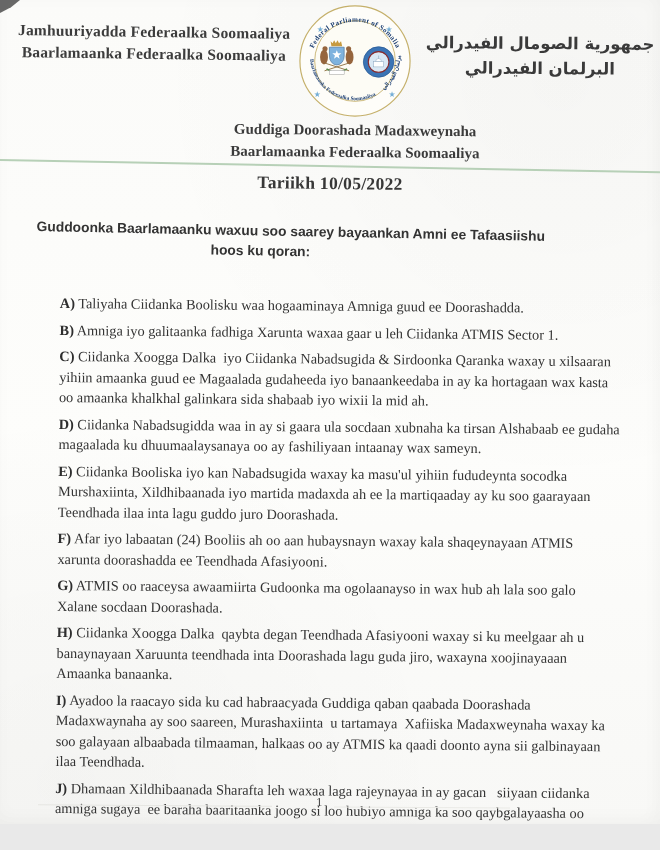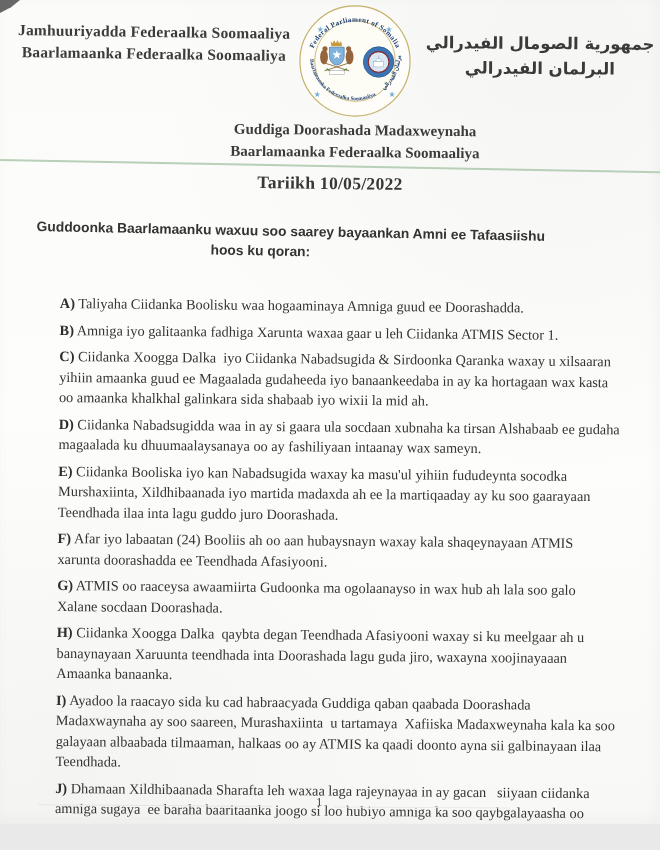--- a/index.html
+++ b/index.html
@@ -120,21 +120,21 @@
 
   <div class="doc-body">
     <p class="para"><span class="plabel">A)</span><span class="ptext"> Taliyaha Ciidanka Boolisku waa hogaaminaya Amniga guud ee Doorashadda.</span></p>
     <p class="para"><span class="plabel">B)</span><span class="ptext"> Amniga iyo galitaanka fadhiga Xarunta waxaa gaar u leh Ciidanka ATMIS Sector 1.</span></p>
     <p class="para"><span class="plabel">C)</span><span class="ptext"> Ciidanka Xoogga Dalka  iyo Ciidanka Nabadsugida &amp; Sirdoonka Qaranka waxay u xilsaaran yihiin amaanka guud ee Magaalada gudaheeda iyo banaankeedaba in ay ka hortagaan wax kasta oo amaanka khalkhal galinkara sida shabaab iyo wixii la mid ah.</span></p>
     <p class="para"><span class="plabel">D)</span><span class="ptext"> Ciidanka Nabadsugidda waa in ay si gaara ula socdaan xubnaha ka tirsan Alshabaab ee gudaha magaalada ku dhuumaalaysanaya oo ay fashiliyaan intaanay wax sameyn.</span></p>
     <p class="para"><span class="plabel">E)</span><span class="ptext"> Ciidanka Booliska iyo kan Nabadsugida waxay ka masu'ul yihiin fududeynta socodka Murshaxiinta, Xildhibaanada iyo martida madaxda ah ee la martiqaaday ay ku soo gaarayaan Teendhada ilaa inta lagu guddo juro Doorashada.</span></p>
     <p class="para"><span class="plabel">F)</span><span class="ptext"> Afar iyo labaatan (24) Booliis ah oo aan hubaysnayn waxay kala shaqeynayaan ATMIS xarunta doorashadda ee Teendhada Afasiyooni.</span></p>
     <p class="para"><span class="plabel">G)</span><span class="ptext"> ATMIS oo raaceysa awaamiirta Gudoonka ma ogolaanayso in wax hub ah lala soo galo Xalane socdaan Doorashada.</span></p>
     <p class="para"><span class="plabel">H)</span><span class="ptext"> Ciidanka Xoogga Dalka  qaybta degan Teendhada Afasiyooni waxay si ku meelgaar ah u banaynayaan Xaruunta teendhada inta Doorashada lagu guda jiro, waxayna xoojinayaaan Amaanka banaanka.</span></p>
-    <p class="para"><span class="plabel">I)</span><span class="ptext"> Ayadoo la raacayo sida ku cad habraacyada Guddiga qaban qaabada Doorashada Madaxwaynaha ay soo saareen, Murashaxiinta  u tartamaya  Xafiiska Madaxweynaha kala ka soo galayaan albaabada tilmaaman, halkaas oo ay ATMIS ka qaadi doonto ayna sii galbinayaan ilaa Teendhada.</span></p>
+    <p class="para"><span class="plabel">I)</span><span class="ptext"> Ayadoo la raacayo sida ku cad habraacyada Guddiga qaban qaabada Doorashada Madaxwaynaha ay soo saareen, Murashaxiinta  u tartamaya  Xafiiska Madaxweynaha waxay ka soo galayaan albaabada tilmaaman, halkaas oo ay ATMIS ka qaadi doonto ayna sii galbinayaan ilaa Teendhada.</span></p>
     <p class="para"><span class="plabel">J)</span><span class="ptext"> Dhamaan Xildhibaanada Sharafta leh waxaa laga rajeynayaa in ay gacan   siiyaan ciidanka amniga sugaya  ee baraha baaritaanka joogo si loo hubiyo amniga ka soo qaybgalayaasha oo dhan.</span></p>
   </div>
 
   <div class="footer-line fl-left"></div>
   <div class="footer-line fl-right"></div>
   <div class="page-num">1</div>
 
 </div>
 
 </body></html>

